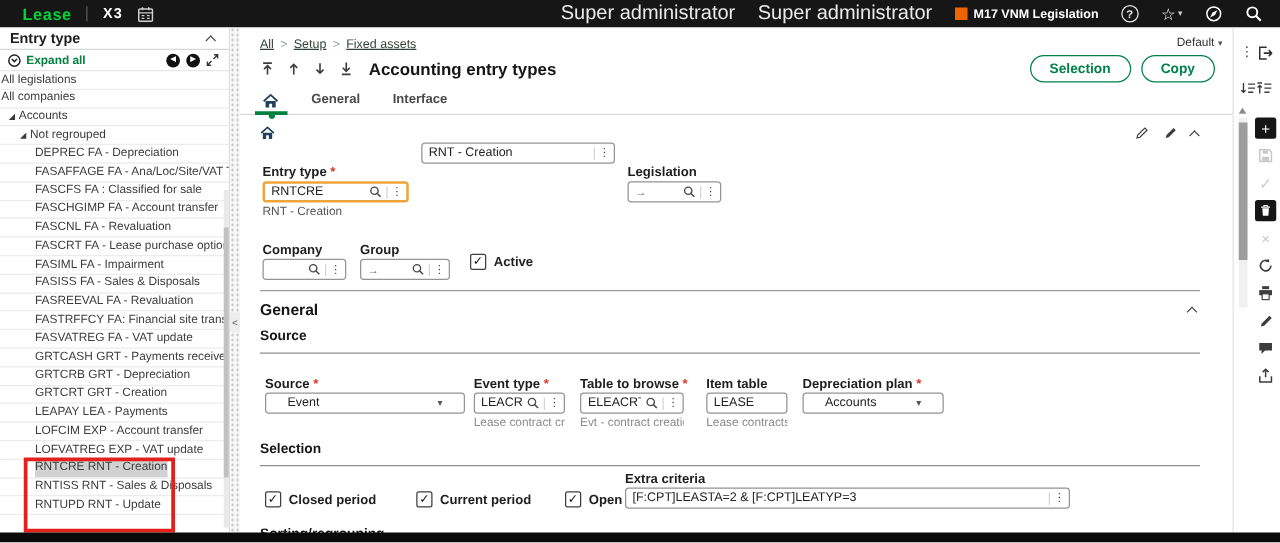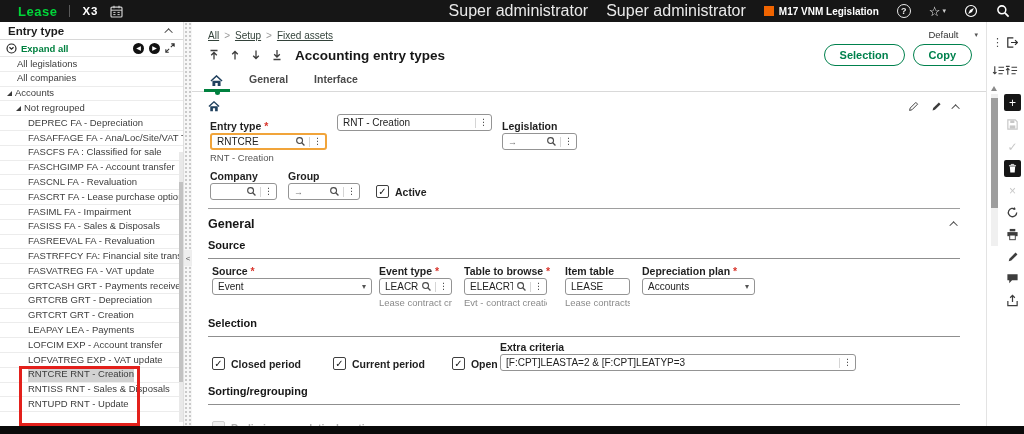--- a/index.html
+++ b/index.html
@@ -28,69 +28,69 @@
   .sb-title { font-size:11.5px; font-weight:bold; color:#1c1c1c; }
   .chev-up { width:6px; height:6px; border-left:1.6px solid #4a4a4a; border-top:1.6px solid #4a4a4a; transform:rotate(45deg) translateY(2px); }
   .sb-controls { height:17px; display:flex; align-items:center; justify-content:space-between; padding:0 8px 0 6px; border-bottom:1px solid #e6e6e6; }
   .expand-all { display:flex; align-items:flex-start; gap:4px; color:#00813f; font-size:9.5px; font-weight:bold; }
   .expand-all-ic { color:#222; display:inline-flex; }
   .sb-ctrl-right { display:flex; align-items:center; gap:5px; }
   .circ-btn { width:11px; height:11px; border-radius:50%; background:#111; display:flex; align-items:center; justify-content:center; color:#fff; font-size:6px; line-height:1; }
   .diag-ic { color:#333; display:inline-flex; }
   .tree { position:relative; }
   .tree-item { height:14.8px; line-height:14.5px; font-size:9.5px; color:#3c3c3c; border-bottom:1px solid #ececec; white-space:nowrap; overflow:hidden; display:flex; align-items:center; }
-  .tree-item.lvl0 { padding-left:17px; }
+  .tree-item.lvl0 { padding-left:1px; }
   .tree-item.lvl1 { padding-left:7px; }
   .tree-item.lvl2 { padding-left:16px; }
   .tree-item.lvl3 { padding-left:28px; }
   .tri { width:0; height:0; border-left:5px solid transparent; border-bottom:5px solid #3a3a3a; margin-right:3px; flex:0 0 auto; }
   .tree-label.selected { background:#d2d2d2; }
   .annotation-box { position:absolute; left:19px; top:344px; width:121px; height:60px; border:3px solid #e3201b; pointer-events:none; }
   .sb-scroll { position:absolute; right:0px; top:130px; width:4px; height:270px; background:#e9e9e9; }
   .sb-thumb { position:absolute; left:0; top:30px; width:4px; height:200px; background:#c2c2c2; }
 
   
   .resize-strip { position:absolute; left:184px; top:22px; width:8px; height:404px; background-image:radial-gradient(#c9c9c9 .9px, transparent 1px); background-size:4px 4px; background-color:#f7f7f7; }
   .collapse-handle { position:absolute; left:0; top:228px; width:8px; height:16px; background:#eee; color:#555; font-size:8px; display:flex; align-items:center; justify-content:center; }
 
   
   .main { position:absolute; left:192px; top:22px; width:794px; height:404px; background:#fff; }
   .breadcrumb { padding:7px 0 0 16px; font-size:10px; color:#9a9a9a; display:flex; gap:5px; align-items:center; height:20px;text-align:right; }
   .breadcrumb a { color:#33423a; text-decoration:underline; }
-  .default-view { position:absolute; right:8px; top:7px; font-size:9.5px; color:#333; display:flex; align-items:center; gap:16px; }
+  .default-view { position:absolute; right:8px; top:7px; font-size:9.5px; color:#333; display:flex; align-items:center; gap:3px; }
   .default-view .caret { font-size:7px; color:#555; }
   .title-row { display:flex; align-items:center; height:26px; padding-left:16px; position:relative; }
   .nav-icons { display:flex; align-items:center; gap:9px; color:#3d3d3d; margin-right:12px; }
   .page-title { font-size:13.5px; font-weight:bold; color:#161616; }
   .title-actions { position:absolute; right:14px; top:0; display:flex; align-items:center; gap:8px; height:26px; }
   .btn-outline { border:1.5px solid #00814d; color:#00814d; background:#fff; border-radius:13px; font-size:11px; font-weight:bold; padding:4px 15px; font-family:inherit; }
   .tabs { display:flex; align-items:flex-end; gap:26px; height:24px; border-bottom:1px solid #d9d9d9; padding-left:18px; }
   .tab { font-size:10.5px; font-weight:bold; color:#4a4a4a; padding-bottom:6px; position:relative; }
   .tab-home { color:#20415e; display:inline-flex; padding-bottom:4px; position:relative; }
   .tab-home .underline { position:absolute; left:-6px; bottom:-1px; width:26px; height:3px; background:#00813f; }
   .tab-home .udot { position:absolute; left:5px; bottom:-4px; width:5px; height:5px; border-radius:50%; background:#00813f; }
 
   .card { padding-left:16px; position:relative; }
   .card-head { margin-top:7px; height:15px; display:flex; align-items:center; justify-content:space-between; padding-right:26px; color:#20415e; }
   .card-head-icons { display:flex; align-items:center; gap:12px; color:#3c3c3c; }
 
   .frow { display:flex; align-items:flex-start; }
   .field { display:flex; flex-direction:column; }
-  .flabel { font-size:10.5px; font-weight:bold; color:#1f1f1f; height:13px; margin-top:6px; white-space:nowrap; }
+  .flabel { font-size:10.5px; font-weight:bold; color:#1f1f1f; height:13px; margin-top:18px; white-space:nowrap; }
   .req { color:#d9342b; }
   .input { height:17px; border:1px solid #949494; border-radius:3px; background:#fff; display:flex; align-items:center; padding:0 3px 0 5px; gap:3px; }
   .input.focused { border:2px solid #f1a43a; }
   .input input { border:none; outline:none; min-width:0; flex:1; font-size:10px; color:#222; font-family:inherit; background:transparent; }
   .in-arrow { color:#777; font-size:9px; flex:0 0 auto; }
   .in-mag { color:#4a4a4a; display:inline-flex; flex:0 0 auto; }
   .in-sep { width:1px; height:10px; background:#d5d5d5; flex:0 0 auto; }
   .kebab { color:#4a4a4a; font-size:9px; flex:0 0 auto; line-height:1; }
   .helper { font-size:9.5px; color:#8a8a8a; height:12px; margin-top:2px; white-space:nowrap; overflow:hidden; }
   .helper.dark { color:#555; }
-  .select { height:17px; border:1px solid #949494; border-radius:3px; background:#fff; display:flex; align-items:center; justify-content:space-between; padding:0 5px; font-size:10px; color:#222; }
+  .select { height:17px; border:1px solid #949494; border-radius:3px; background:#fff; display:flex; align-items:center; justify-content:space-between; padding:0 17px; font-size:10px; color:#222; }
   .select .caret { font-size:8px; color:#555; }
   .cb-wrap { display:flex; align-items:center; gap:6px; }
   .cb { width:13px; height:13px; border:1.5px solid #3f3f3f; border-radius:2px; background:#fff; display:flex; align-items:center; justify-content:center; font-size:10px; color:#111; line-height:1; }
   .cb.disabled { border-color:#cfcfcf; background:#f1f1f1; color:transparent; }
   .cb-label { font-size:10.5px; font-weight:bold; color:#1f1f1f; }
   .cb-label.disabled { color:#b3b3b3; }
 
   .sec-divider { height:1px; background:#9e9e9e; margin:8px 26px 0 0; }
   .h-general { font-size:12.5px; font-weight:bold; color:#161616; margin-top:8px; display:flex; justify-content:space-between; padding-right:28px; align-items:center; }
   .h-sub { font-size:11px; font-weight:bold; color:#161616; margin-top:8px; }

